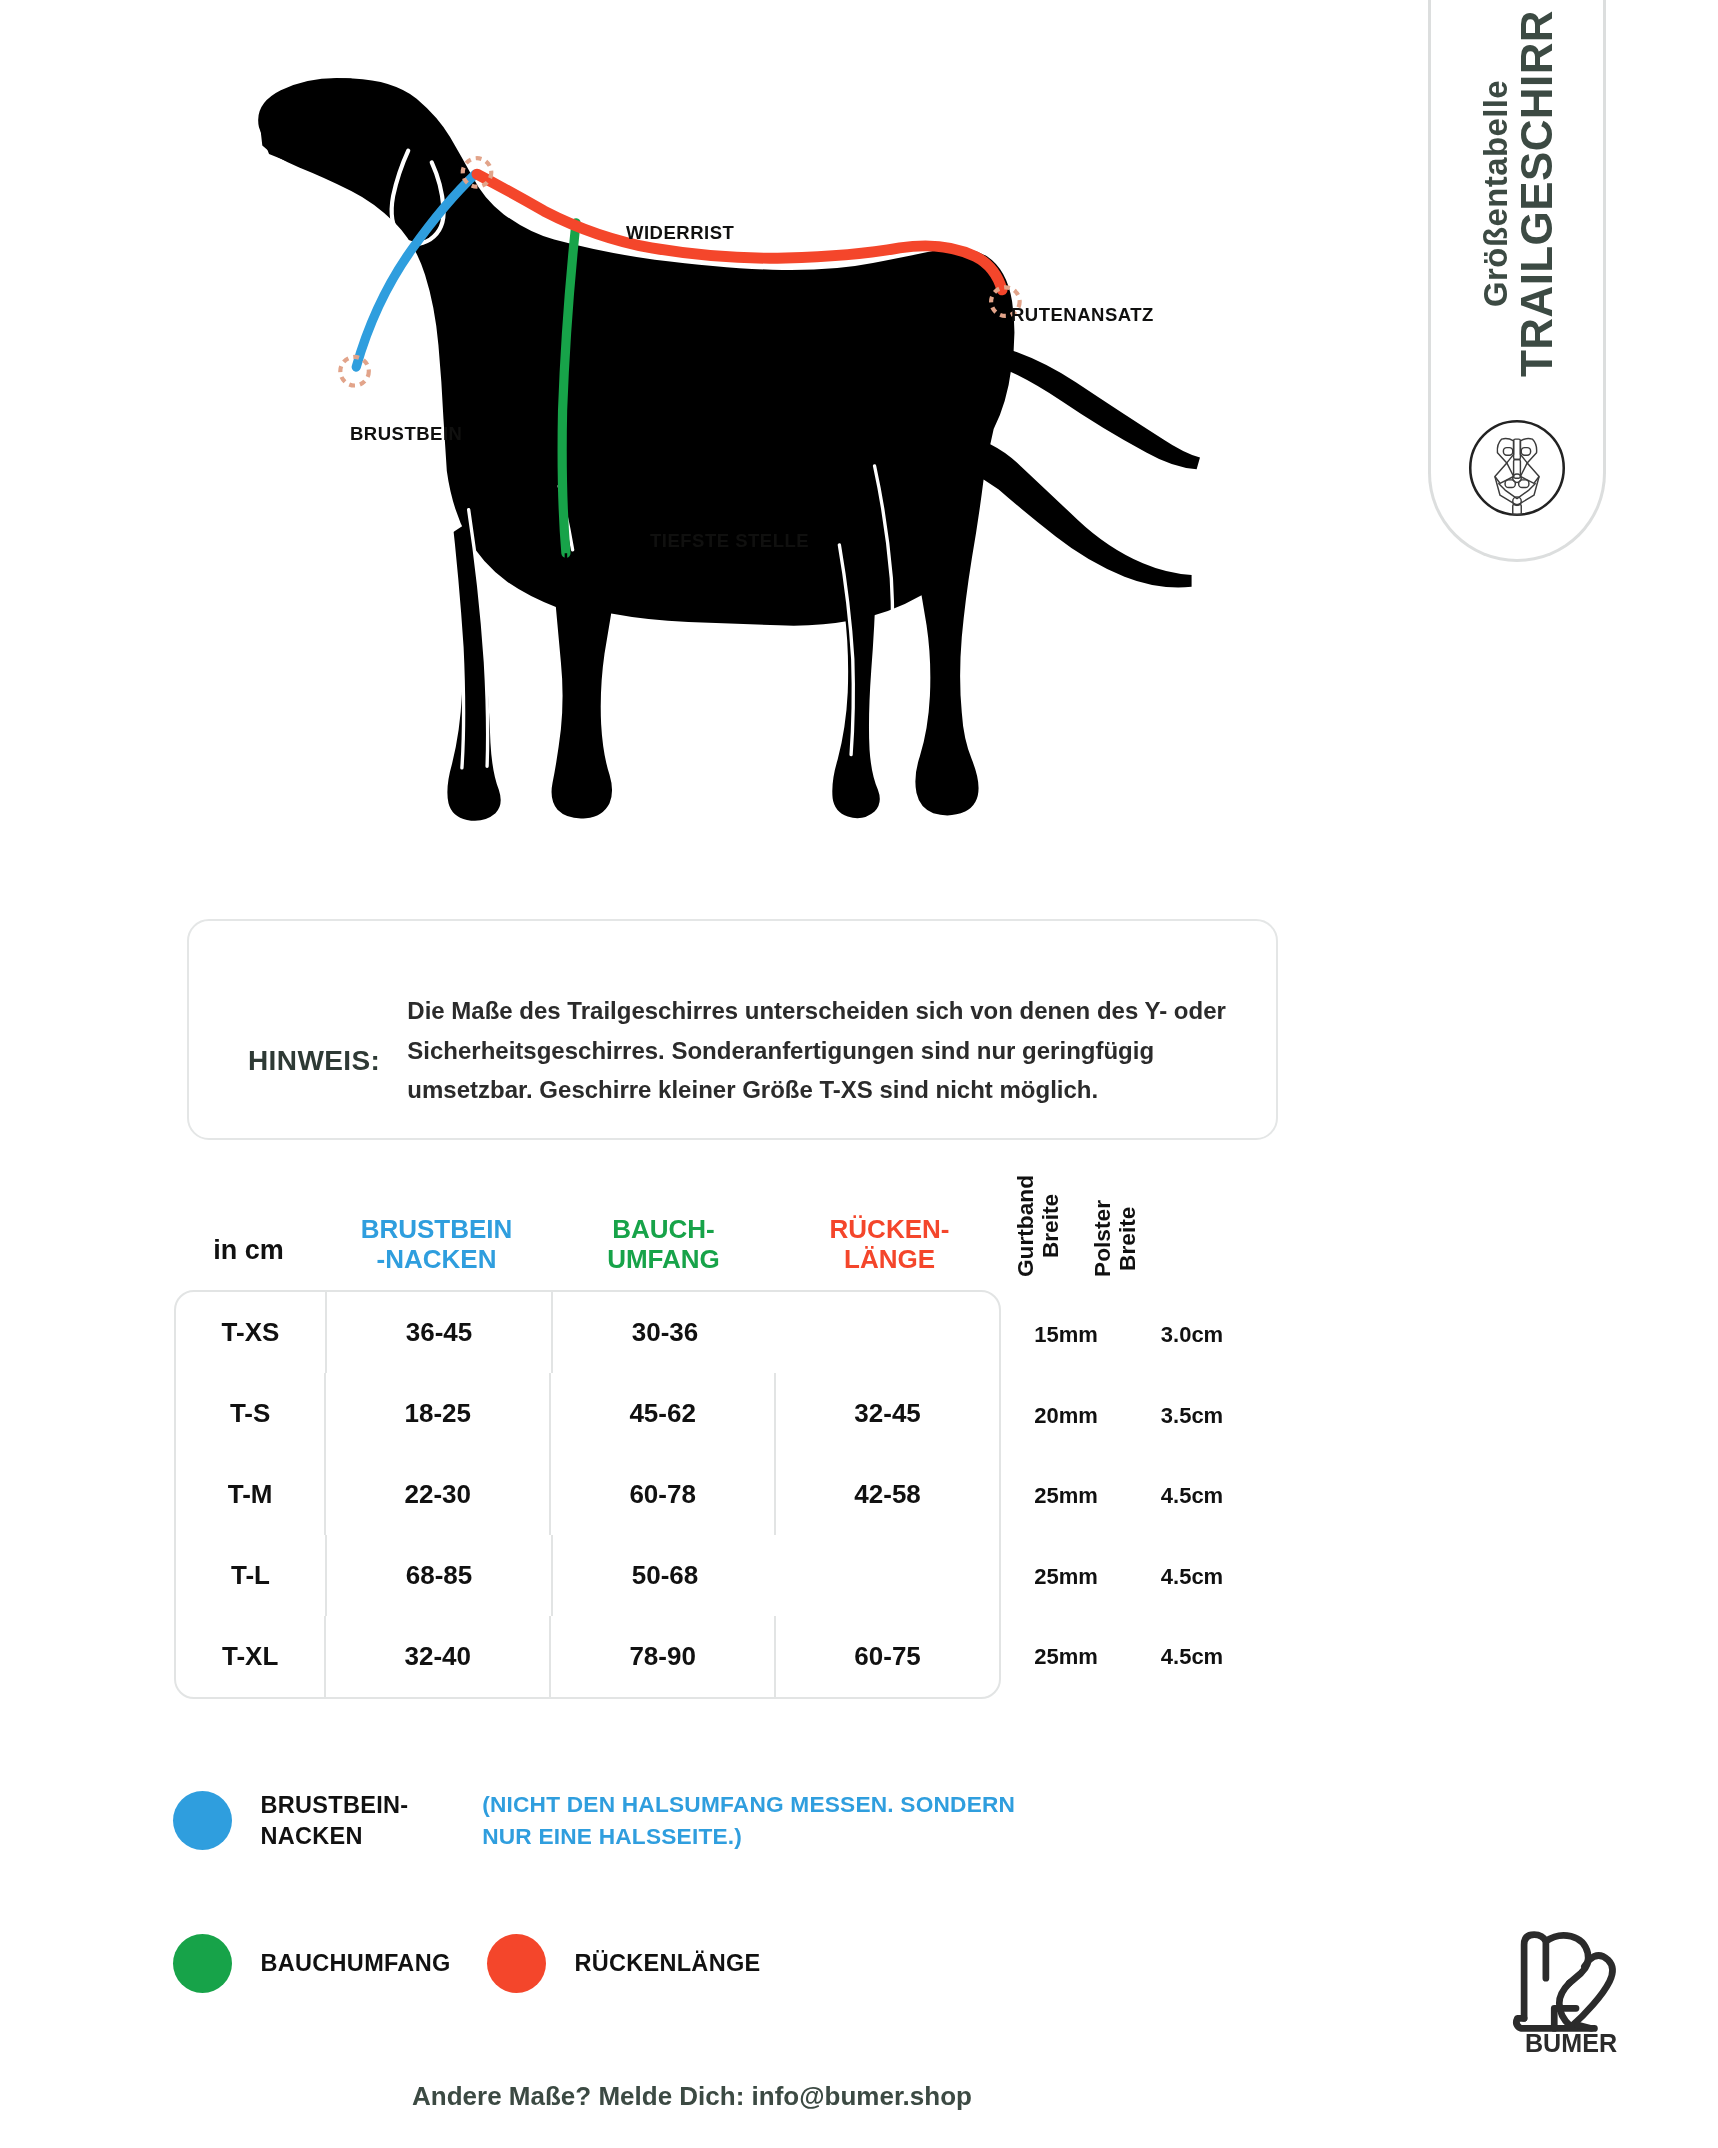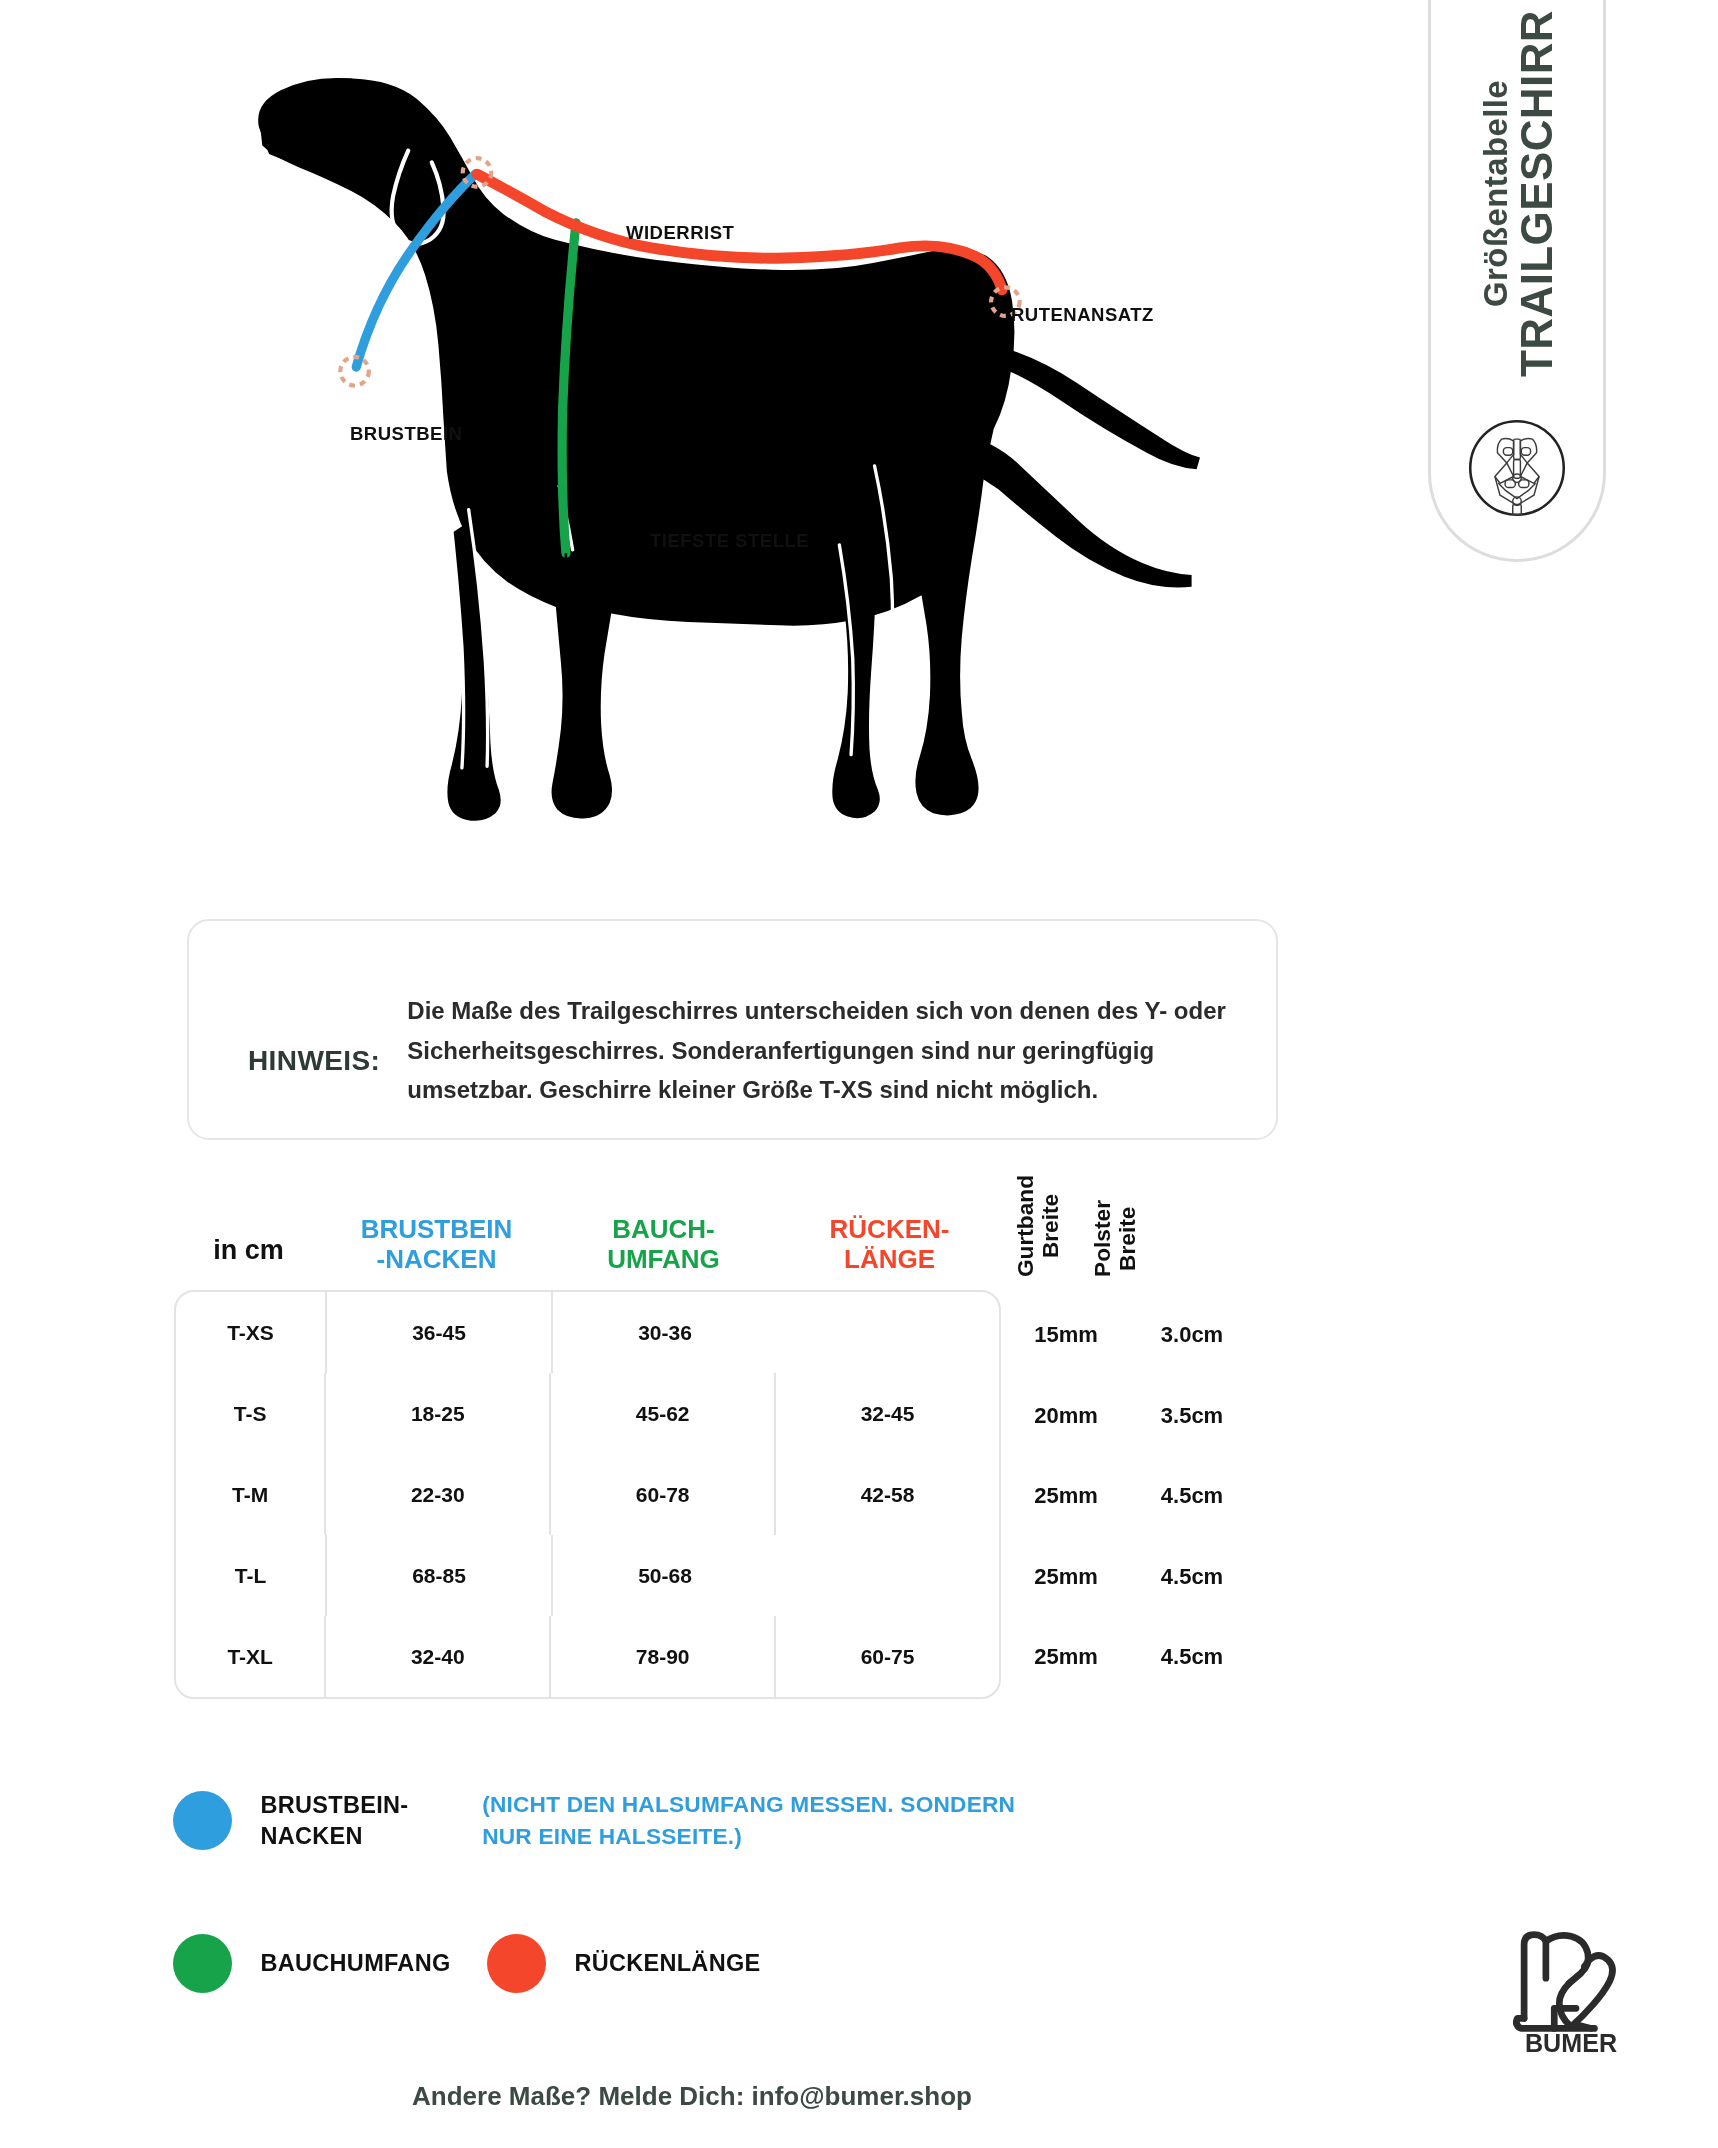--- a/index.html
+++ b/index.html
@@ -98,21 +98,21 @@
   #th-gurt{left:839px;}
   #th-polster{left:916px;}
 
   #table-body{
     position:relative;
     border:2.5px solid #e2e4e4;border-radius:20px;
     width:827px;box-sizing:border-box;
   }
   .trow{display:flex;height:81px;align-items:center;}
   .cell{
-    text-align:center;font-size:21px;font-weight:bold;color:#111;
+    text-align:center;font-size:26px;font-weight:bold;color:#111;
     box-sizing:border-box;
   }
   .c-size{width:149px;}
   .c-val{width:226px;border-left:2.5px solid #e2e4e4;height:81px;
          display:flex;align-items:center;justify-content:center;}
   .c-out{
     position:absolute;text-align:center;
     font-size:22px;font-weight:bold;color:#111;
   }
   .extra-wrap{position:absolute;left:827px;top:0;width:256px;height:100%;}

